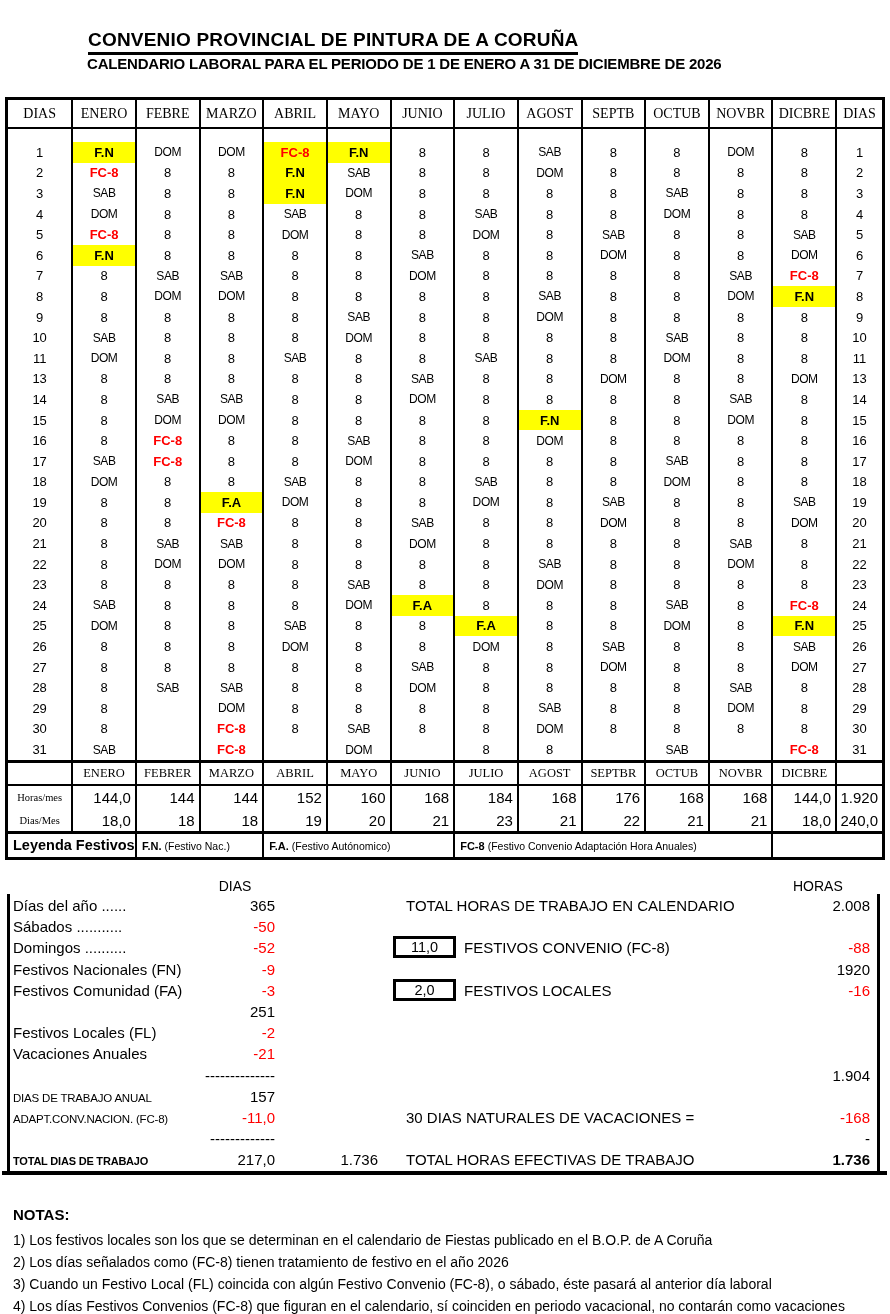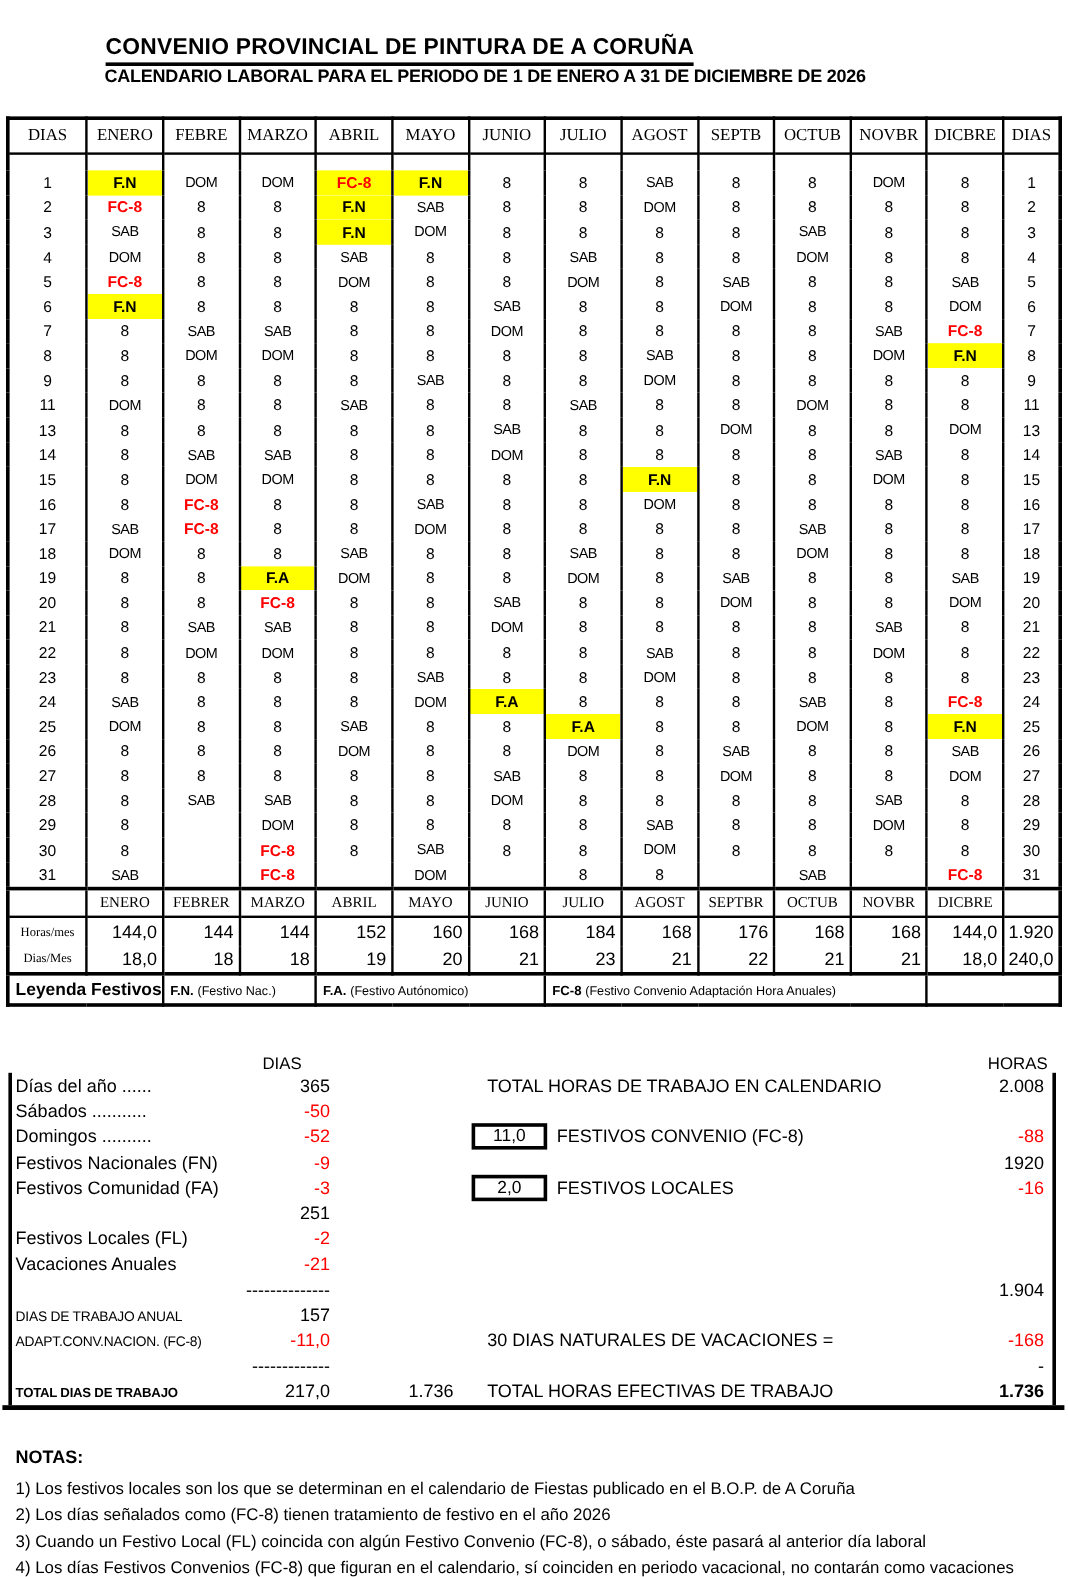--- a/index.html
+++ b/index.html
@@ -35,21 +35,21 @@
   .leg-title{font-weight:bold;font-size:14.5px;}
   .leg-code{font-weight:bold;font-size:11px;}
   .leg-desc{font-size:10.5px;}
 
   
   .summary{position:absolute;left:0;top:877px;width:890px;height:299px;font-size:15px;}
   .sbar-left{position:absolute;left:7px;top:17px;width:3px;height:277px;background:#000;}
   .sbar-right{position:absolute;left:877px;top:17px;width:3px;height:277px;background:#000;}
   .sbar-bottom{position:absolute;left:2px;top:294px;width:885px;height:4px;background:#000;}
   .sh-dias{position:absolute;left:190px;top:1px;width:90px;text-align:center;font-size:14px;}
-  .sh-horas{position:absolute;left:793px;top:1px;width:80px;text-align:right;font-size:14px;}
+  .sh-horas{position:absolute;left:793px;top:1px;width:80px;text-align:left;font-size:14px;}
   .srows{position:absolute;top:19px;left:0;right:0;}
   .srow{position:relative;height:21.2px;}
   .sl{position:absolute;left:13px;top:1px;font-size:15px;}
   .sl.caps{font-size:11.5px;letter-spacing:-.2px;top:5px;}
   .sl.lbold{font-weight:bold;font-size:11px;top:5px;}
   .sv{position:absolute;left:180px;top:1px;width:95px;text-align:right;}
   .sm{position:absolute;left:300px;top:1px;width:78px;text-align:right;}
   .sbox{position:absolute;left:393px;top:-2px;width:57px;height:16px;border:3px solid #000;
         text-align:center;font-size:14.5px;line-height:16px;}
   .sbl{position:absolute;left:464px;top:1px;}
@@ -261,20 +261,36 @@
           <td class="daycell c-8">8</td>
           <td class="daycell c-8">8</td>
           <td class="daycell c-DOM">DOM</td>
           <td class="daycell c-8">8</td>
           <td class="daycell c-8">8</td>
           <td class="daycell c-8">8</td>
           <td class="daycell c-8">8</td>
           <td class="daynum">9</td>
         </tr>
         <tr class="day-row">
+          <td class="daynum">10</td>
+          <td class="daycell c-SAB">SAB</td>
+          <td class="daycell c-8">8</td>
+          <td class="daycell c-8">8</td>
+          <td class="daycell c-8">8</td>
+          <td class="daycell c-DOM">DOM</td>
+          <td class="daycell c-8">8</td>
+          <td class="daycell c-8">8</td>
+          <td class="daycell c-8">8</td>
+          <td class="daycell c-8">8</td>
+          <td class="daycell c-SAB">SAB</td>
+          <td class="daycell c-8">8</td>
+          <td class="daycell c-8">8</td>
+          <td class="daynum">10</td>
+        </tr>
+        <tr class="day-row">
           <td class="daynum">11</td>
           <td class="daycell c-DOM">DOM</td>
           <td class="daycell c-8">8</td>
           <td class="daycell c-8">8</td>
           <td class="daycell c-SAB">SAB</td>
           <td class="daycell c-8">8</td>
           <td class="daycell c-8">8</td>
           <td class="daycell c-SAB">SAB</td>
           <td class="daycell c-8">8</td>
           <td class="daycell c-8">8</td>

